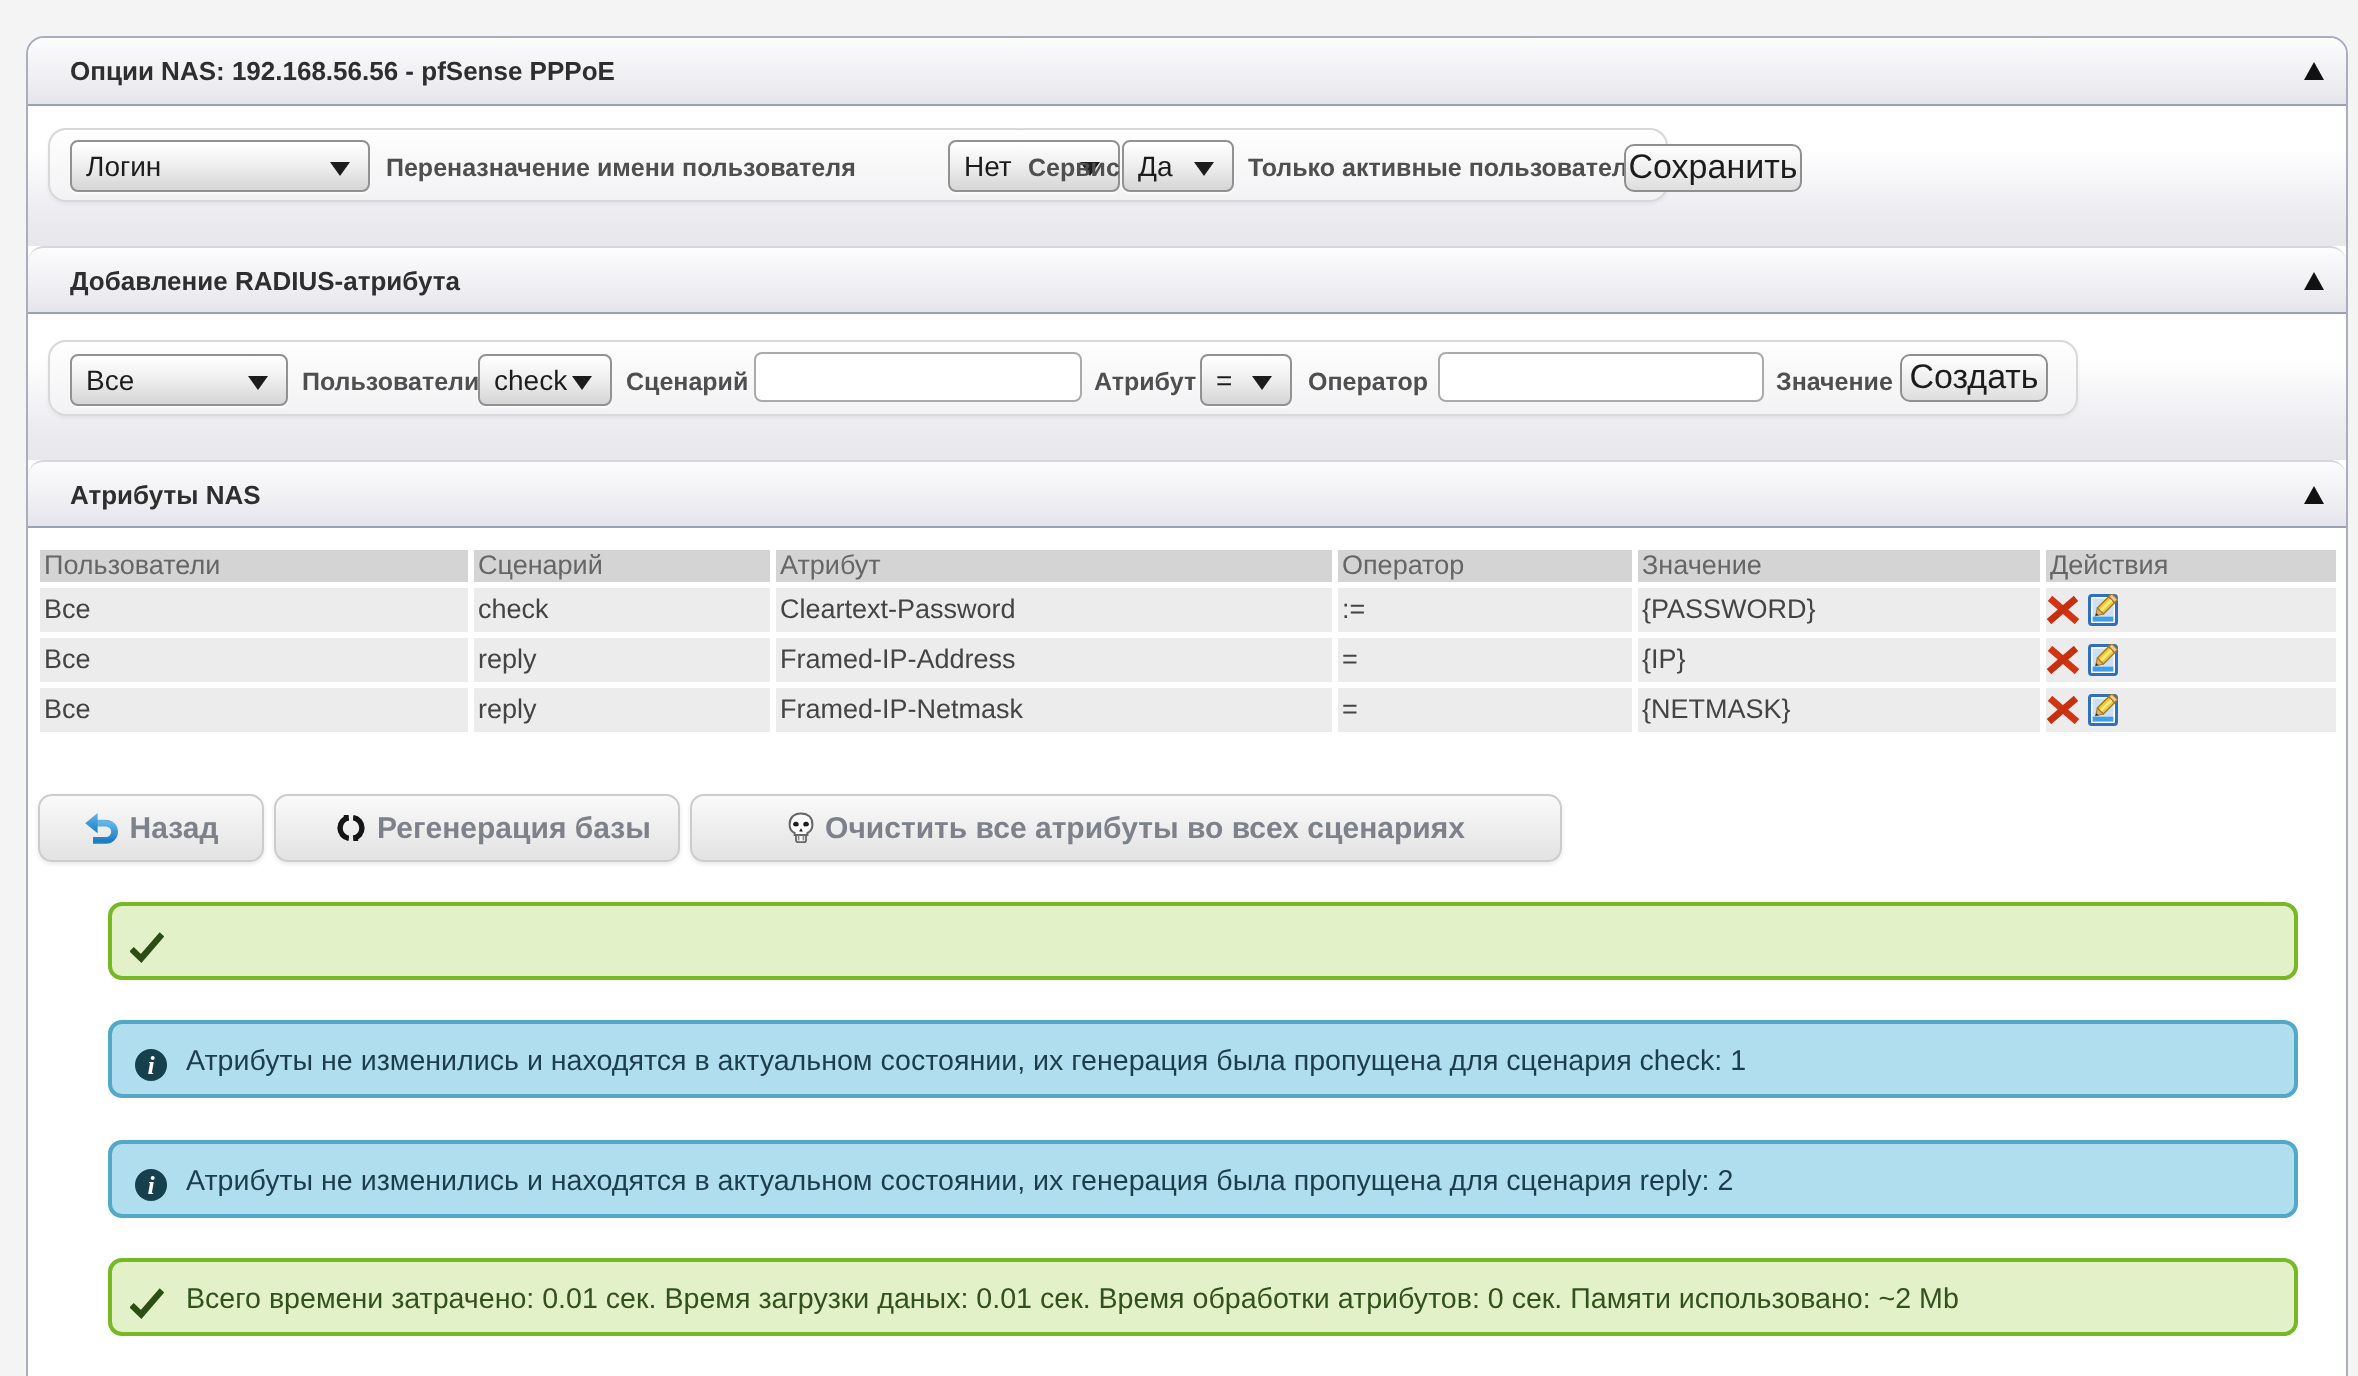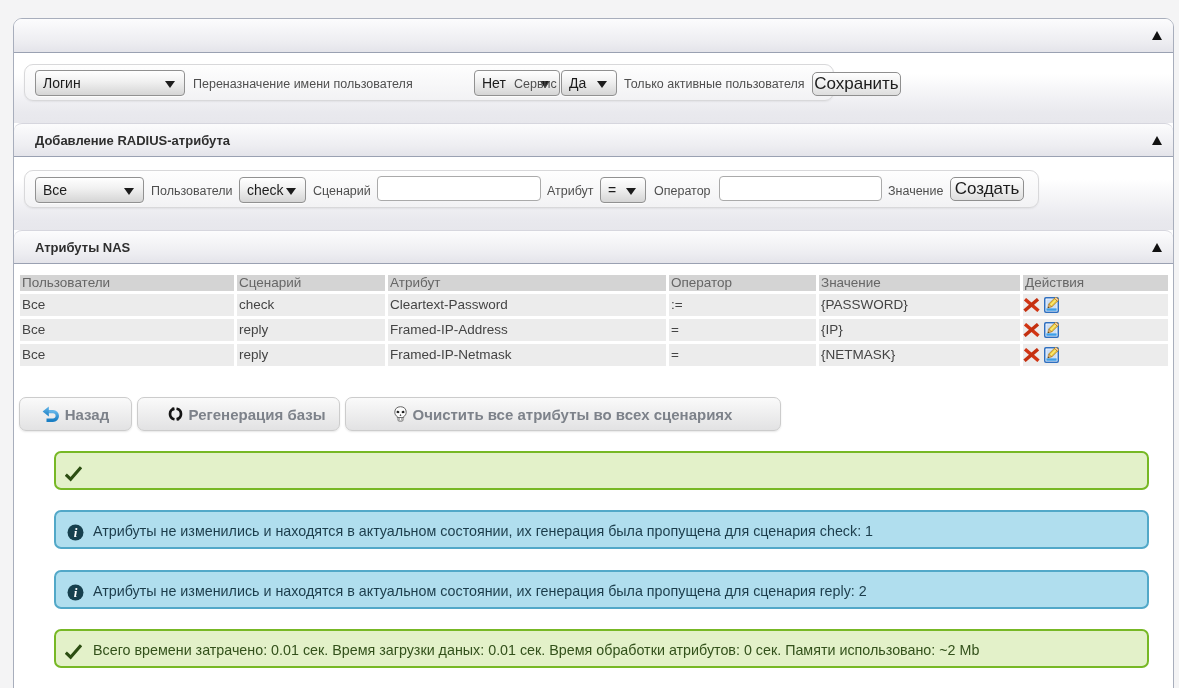--- a/index.html
+++ b/index.html
@@ -40,21 +40,21 @@
   position:absolute; height:26px; border:1px solid #919191; border-radius:4px;
   background:linear-gradient(#ffffff, #f0f0f0 45%, #d5d5d5);
   font-size:14px; color:#1c1c1c; line-height:24px; padding-left:7px;
   box-shadow:0 1px 1px rgba(255,255,255,0.8);
 }
 .sel .arr {
   position:absolute; right:9px; top:10px; width:0; height:0;
   border-left:5.5px solid transparent; border-right:5.5px solid transparent;
   border-top:7px solid #1c1c1c;
 }
-.lbl { position:absolute; font-size:12.5px; color:#4f4f4f; top:12px; white-space:nowrap; }
+.lbl { position:absolute; font-size:12.5px; color:#4f4f4f; top:12px; white-space:nowrap;font-weight:bold; }
 .inp {
   position:absolute; height:25px; border:1px solid #aaa; border-radius:4px;
   background:#fff; top:5px;
 }
 .wbtn {
   position:absolute; height:24px; border:1px solid #8f8f8f; border-radius:5px;
   background:linear-gradient(#ffffff, #efefef 50%, #dedede);
   font-size:17px; color:#1c1c1c; text-align:center; line-height:22px;
 }
 
@@ -79,20 +79,21 @@
 }
 .alert .ico { position:absolute; left:11px; top:12px; }
 .alert .tx { position:absolute; left:37px; top:11px; }
 .agreen { background:#e3f1c9; border:2px solid #77b825; color:#33511b; }
 .ablue { background:#b0deee; border:2px solid #52a8c8; color:#1c3d4b; }
 </style>
 </head>
 <body>
 <div id="panel">
   <div class="hdr hdr1">
+      <span class="t">Опции NAS: 192.168.56.56 - pfSense PPPoE</span>
       <span class="tri"></span>
     </div>
   <div class="sect sect1"></div>
   <div class="hdr hdr2">
       <span class="t">Добавление RADIUS-атрибута</span>
       <span class="tri"></span>
     </div>
   <div class="sect sect2"></div>
   <div class="hdr hdr3">
       <span class="t">Атрибуты NAS</span>

